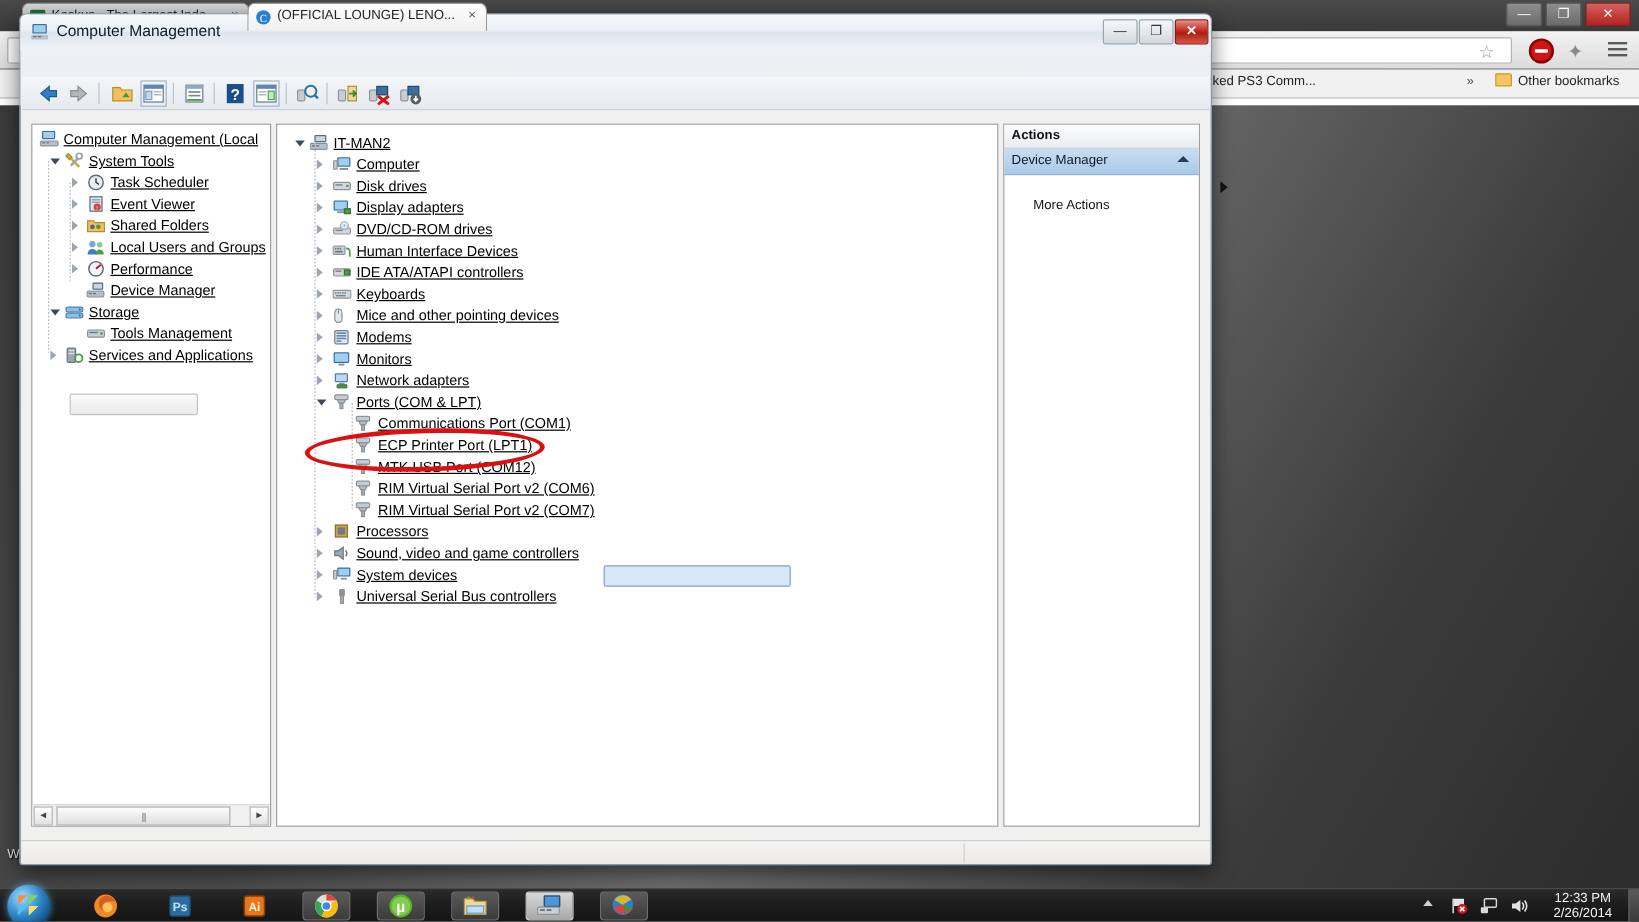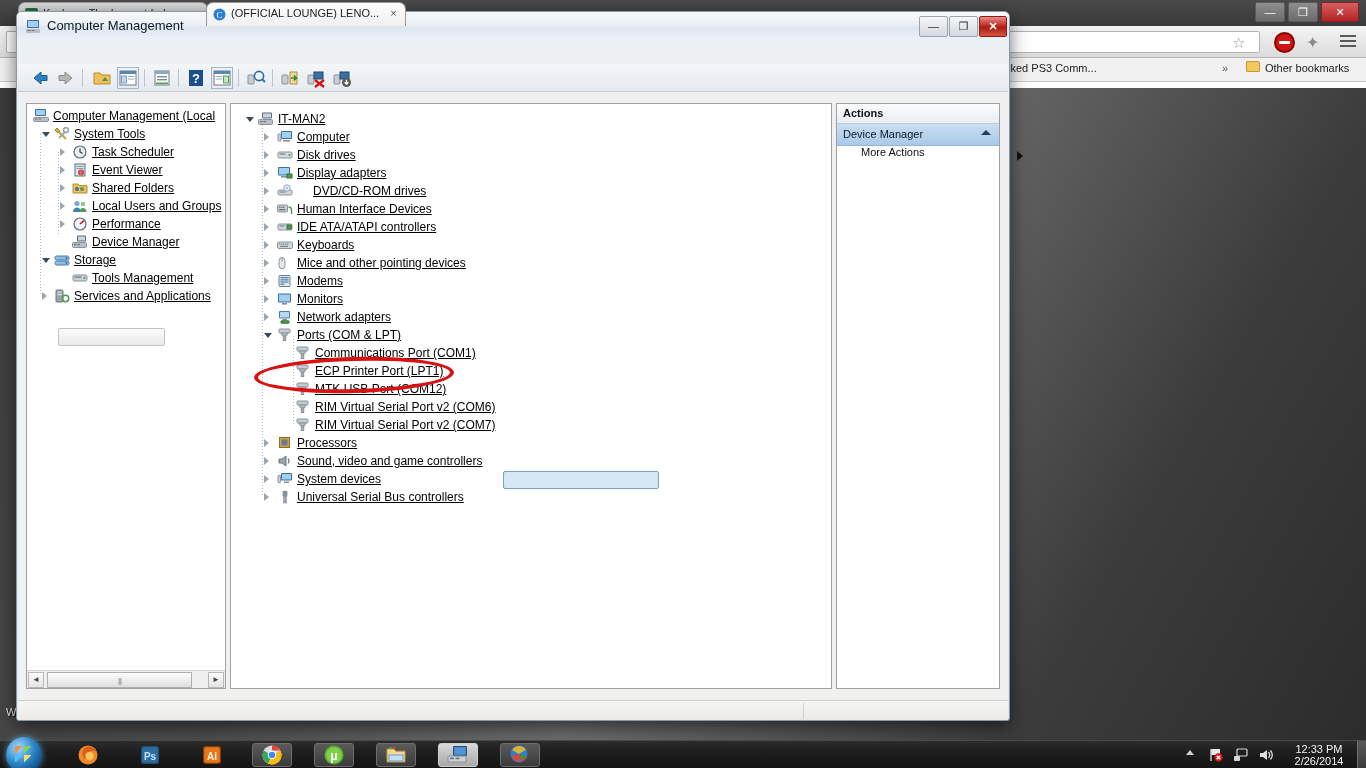--- a/index.html
+++ b/index.html
@@ -195,21 +195,21 @@
     border-bottom:1px solid #94b5d6;
     font-size:11px; color:#0b1a2b; padding:4px 0 0 6px;
   }
   #actions-devmgr .chev {
     position:absolute; right:8px; top:6px; width:0;height:0;
     border-left:5px solid transparent;border-right:5px solid transparent;
     border-bottom:5px solid #1c3f63;
   }
   #actions-more {
     position:absolute; left:0; top:42px; width:196px; height:22px;
-    font-size:11px; color:#111; padding:0 0 0 24px;
+    font-size:11px; color:#111; padding:19px 0 0 24px;
   }
   #actions-more .chev {
     position:absolute; right:10px; top:5px; width:0;height:0;
     border-top:5px solid transparent;border-bottom:5px solid transparent;
     border-left:6px solid #111;
   }
 
   
   #cm-status {
     position:absolute; left:1px; top:688px; width:990px; height:20px;
@@ -629,21 +629,21 @@
         </div>
 
         <div class="trow" style="left:6px; top:78px;">
           <div class="twisty closed" style="left:27px"></div>
           <svg class="ticon" style="left:40px" viewBox="0 0 16 14">
             <rect x="1" y="6" width="14" height="5" rx="1.2" fill="#d2d8de" stroke="#8b929a"></rect>
             <rect x="2.5" y="7.4" width="6" height="1.2" fill="#7a838c"></rect>
             <circle cx="10" cy="4" r="3.2" fill="#e8eef4" stroke="#8fa9c3"></circle>
             <circle cx="10" cy="4" r="0.9" fill="#8fa9c3"></circle>
           </svg>
-          <span class="tlabel" style="left:76px">DVD/CD-ROM drives</span>
+          <span class="tlabel" style="left:60px">DVD/CD-ROM drives</span>
         </div>
 
         <div class="trow" style="left:6px; top:96px;">
           <div class="twisty closed" style="left:27px"></div>
           <svg class="ticon" style="left:40px" viewBox="0 0 16 14">
             <rect x="0.5" y="3" width="10" height="7" rx="1" fill="#c9d0d8" stroke="#8b929a"></rect>
             <rect x="2" y="4.5" width="1.4" height="1.4" fill="#6c757d"></rect>
               <rect x="4" y="4.5" width="1.4" height="1.4" fill="#6c757d"></rect>
             <rect x="6" y="4.5" width="1.4" height="1.4" fill="#6c757d"></rect>
               <rect x="2" y="7" width="6.5" height="1.4" fill="#6c757d"></rect>

